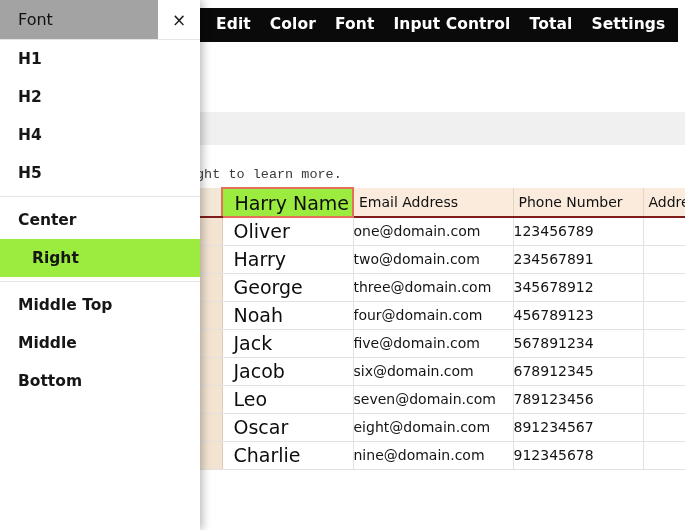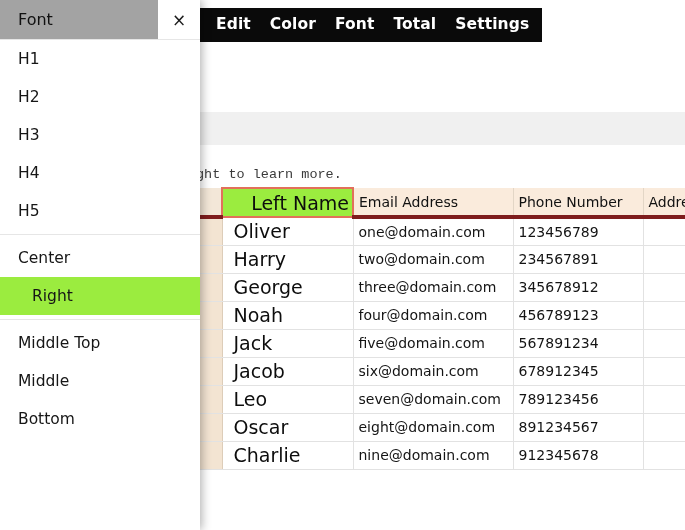--- a/index.html
+++ b/index.html
@@ -8,21 +8,21 @@
     overflow: hidden;
     background: #ffffff;
     font-family: "DejaVu Sans", "Liberation Sans", sans-serif;
   }
   #app { position: relative; width: 685px; height: 530px; overflow: hidden; background:#fff; }
 
   
   .page { position: absolute; inset: 0; background: #ffffff; }
 
   .menubar {
-    position: absolute; left: 0; top: 8px; width: 542px; height: 34px;
+    position: absolute; left: 0; top: 8px; width: 678px; height: 34px;
     background: #0a0a0a;
     display: flex; align-items: center;
     padding-left: 216px;
     gap: 19px;
     white-space: nowrap;
   }
   .menubar .mi {
     color: #ffffff;
     font-size: 15.5px;
     font-weight: bold;
@@ -61,21 +61,21 @@
   .sheet col.c-email  { width: 160px; }
   .sheet col.c-phone  { width: 130px; }
   .sheet col.c-addr   { width: 157px; }
 
   .sheet td, .sheet th { padding: 0; border: 0; }
 
   .hdr-row th {
     height: 29px;
     background: #faebdc;
     border-right: 1px solid #e3d6c6;
-    border-bottom: 4px solid #7f1d1d;
+    border-bottom: 2px solid #7f1d1d;
     font-weight: normal;
     font-size: 14px;
     color: #111;
     text-align: left;
     padding-left: 5px;
     white-space: nowrap;
     overflow: hidden;
   }
   .hdr-row th.gutter { background: #f3e7d8; border-right: 1px solid #e3d6c6; padding:0; }
   .hdr-row th.sel {
@@ -87,21 +87,20 @@
     color: #0d0d0d;
   }
 
   .body-row td {
     height: 28px;
     background: #ffffff;
     border-right: 1px solid #e2e2e2;
     border-bottom: 1px solid #e2e2e2;
     font-size: 14px;
     color: #141414;
-    padding-left: 5px;
     white-space: nowrap;
     overflow: hidden;
   }
   .body-row td.gutter { background: #f3e4d2; border-right: 1px solid #ddcdb9; padding: 0; }
   .body-row td.name { font-size: 19px; color: #0d0d0d; padding-left: 11px; }
   .body-row td.addr { border-right: 0; }
 
   
   .panel {
     position: absolute; left: 0; top: 0;
@@ -127,21 +126,21 @@
     color: #111;
   }
   .panel-close {
     flex: 1;
     display: flex; align-items: center; justify-content: center;
     font-size: 17px; color: #1a1a1a;
     background: #ffffff;
     cursor: pointer;
   }
 
-  .panel-list { display: block; }
+  .panel-list { display: block; font-weight: bold; }
   .pitem {
     height: 38px;
     display: flex; align-items: center;
     padding-left: 18px;
     font-size: 15.5px;
     color: #161616;
     background: #ffffff;
     cursor: pointer;
     white-space: nowrap;
   }
@@ -152,20 +151,21 @@
 <body>
 
 <div id="app">
 
   <div class="page">
 
     <div class="menubar" id="menubar">
         <div class="mi">Edit</div>
         <div class="mi">Color</div>
         <div class="mi">Font</div>
+        <div class="mi">Input Control</div>
         <div class="mi">Total</div>
         <div class="mi">Settings</div>
         <div class="mi">Users</div>
       </div>
 
 
     <div class="grayband"></div>
 
     <div class="learnmore">ght to learn more.</div>
 
@@ -173,21 +173,21 @@
       <colgroup>
         <col class="c-gutter">
           <col class="c-name">
           <col class="c-email">
           <col class="c-phone">
           <col class="c-addr">
       </colgroup>
       <thead>
         <tr class="hdr-row" id="hdr-row">
             <th class="gutter"></th>
-            <th class="sel">Left Name</th>
+            <th class="sel">Harry Name</th>
             <th class="">Email Address</th>
             <th class="">Phone Number</th>
             <th class="">Addre</th>
           </tr>
       </thead>
       <tbody id="tbody">
           <tr class="body-row">
             <td class="gutter"></td>
             <td class="name">Oliver</td>
             <td class="email">one@domain.com</td>
@@ -256,21 +256,20 @@
   </div>
 
   <div class="panel">
     <div class="panel-head">
       <div class="panel-title">Font</div>
       <div class="panel-close">×</div>
     </div>
     <div class="panel-list" id="panel-list">
         <div class="pitem">H1</div>
         <div class="pitem">H2</div>
-        <div class="pitem">H3</div>
         <div class="pitem">H4</div>
         <div class="pitem">H5</div>
         <div class="psep"></div>
         <div class="pitem">Center</div>
         <div class="pitem active">Right</div>
         <div class="psep"></div>
         <div class="pitem">Middle Top</div>
         <div class="pitem">Middle</div>
         <div class="pitem">Bottom</div>
       </div>

